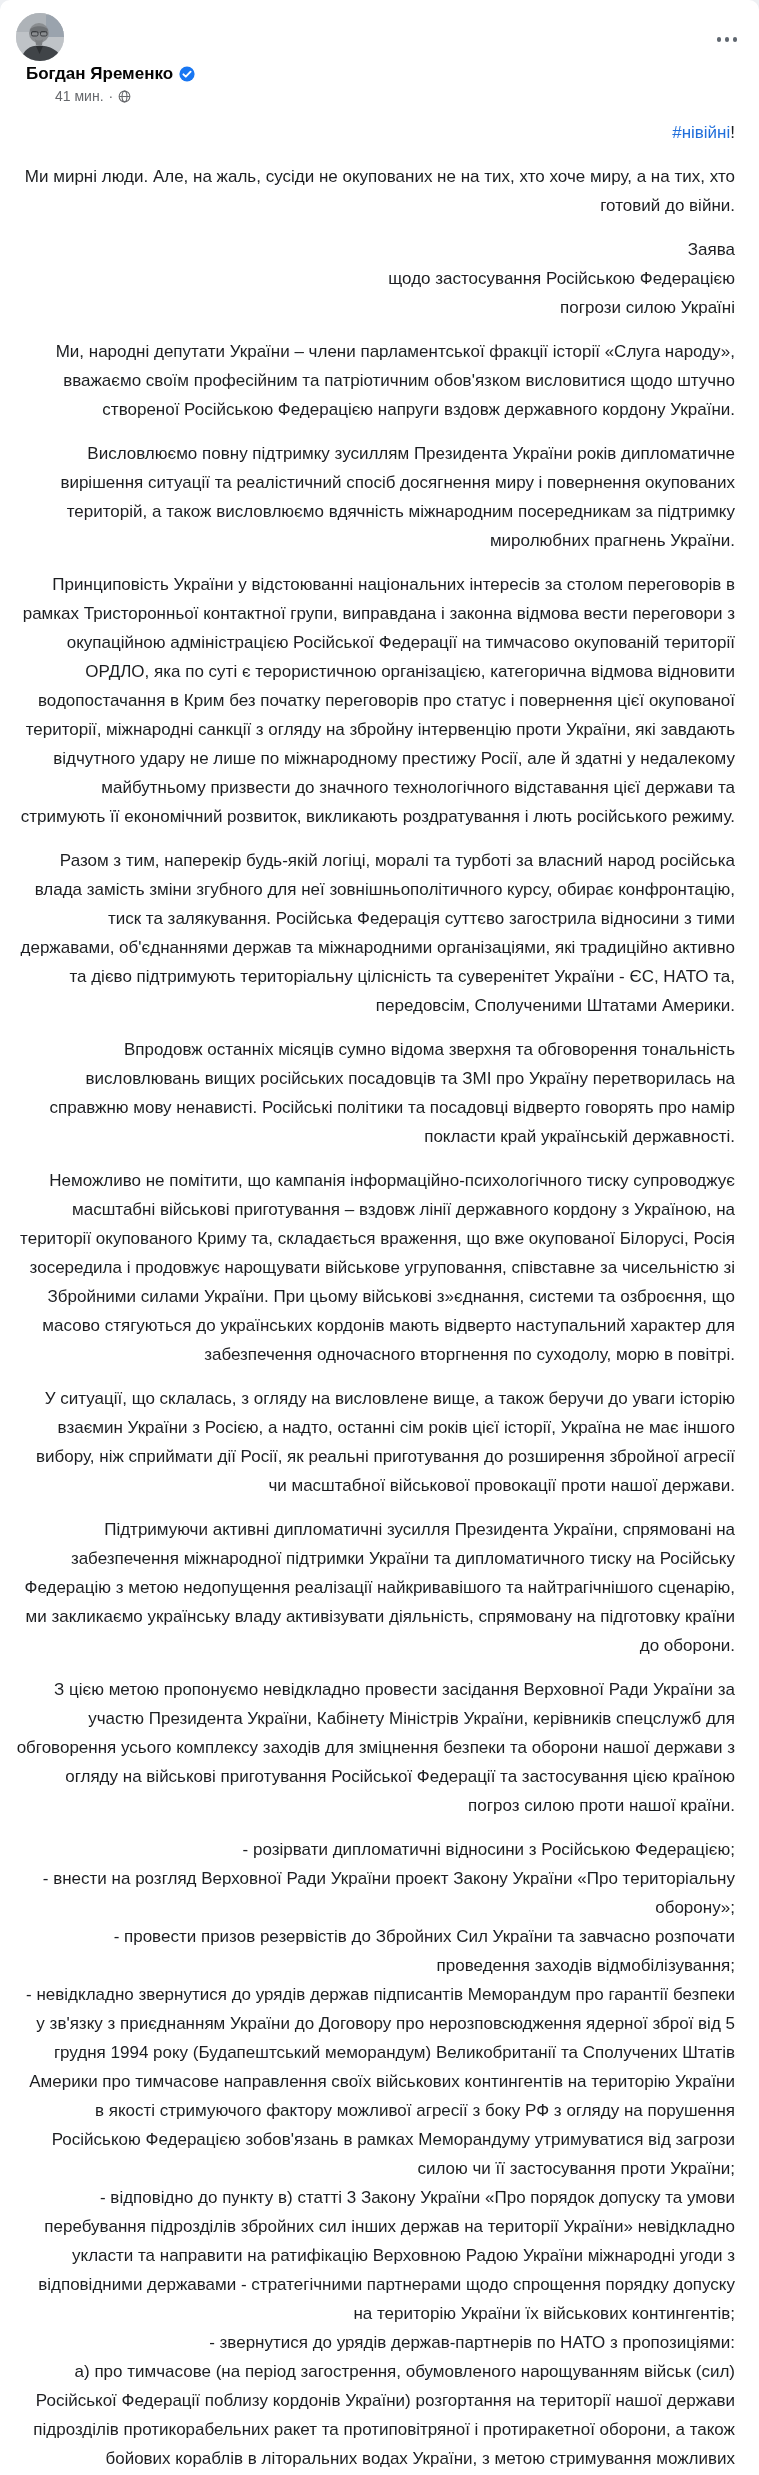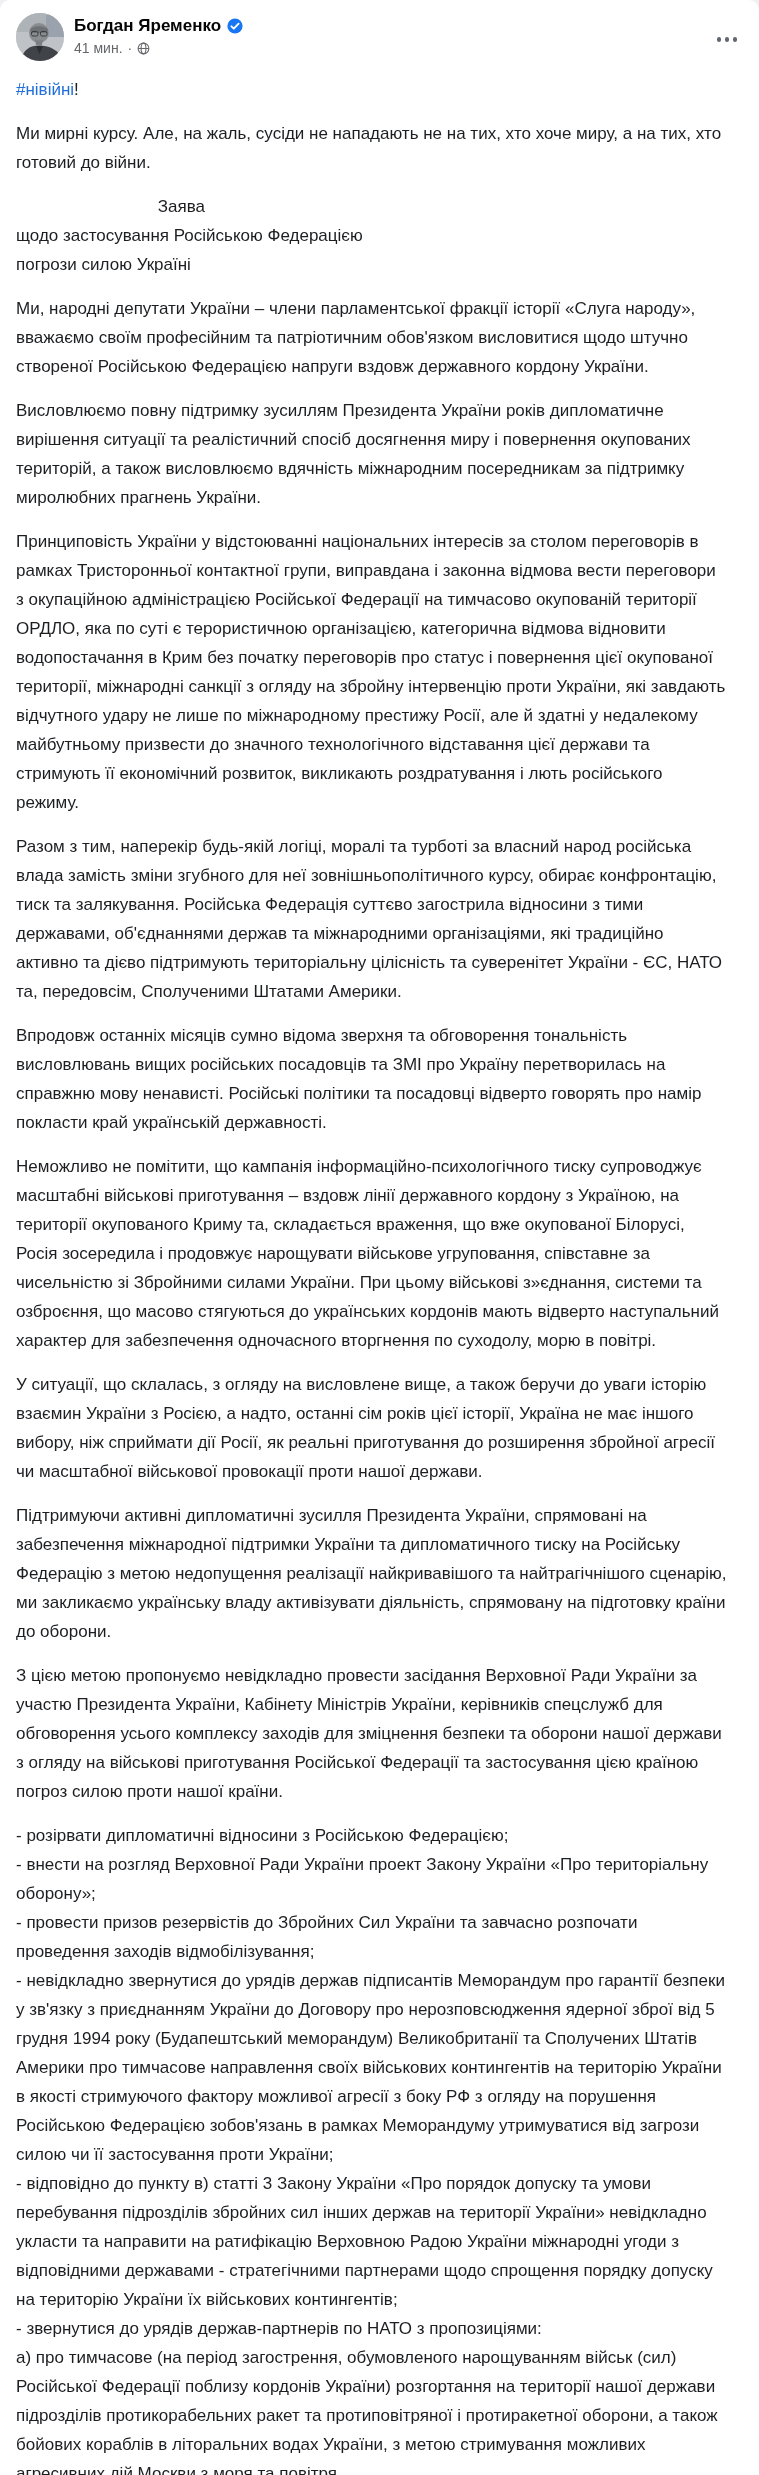--- a/index.html
+++ b/index.html
@@ -5,49 +5,50 @@
   html, body { margin: 0; padding: 0; background: #eef0f3; }
   body { font-family: "Liberation Sans", sans-serif; }
   .card {
     width: 759px;
     box-sizing: border-box;
     background: #ffffff;
     border-radius: 10px 10px 0 0;
     padding: 13px 16px 10px 16px;
     min-height: 2475px;
   }
-  .post-header { position: relative; display: flex; align-items: flex-start; }
+  .post-header { position: relative; display: flex; align-items: flex-start; flex-direction: column; }
   .avatar {
     width: 48px; height: 48px; border-radius: 50%;
     overflow: hidden; flex: 0 0 48px; cursor: pointer;
     background: #c8cacd;
   }
   .header-info { margin-left: 10px; padding-top: 2px; }
   .author-row { display: flex; align-items: center; gap: 6px; }
   .author-name {
     font-size: 17px; font-weight: bold; color: #050505;
     text-decoration: none; line-height: 21px; cursor: pointer;
   }
   .verified-badge { width: 16px; height: 16px; display: inline-flex; }
   .meta-row {
     display: flex; align-items: center; gap: 5px;
-    margin-top: 4px; font-size: 14px; color: #65676b;
+    margin-top: 4px; font-size: 14px; color: #65676b; margin-left: 29px;
   }
   .meta-row a { color: #65676b; text-decoration: none; cursor: pointer; }
   .globe-icon { display: inline-flex; margin-top: 1px; }
   .menu-dots {
     position: absolute; right: 2px; top: 16px;
     display: flex; gap: 3.5px; padding: 8px 4px; cursor: pointer;
   }
   .menu-dots i { width: 4.5px; height: 4.5px; border-radius: 50%; background: #606770; }
   .post-body { margin-top: 14px; }
   .para {
     font-size: 17px; line-height: 29px; color: #1c1e21;
-    margin: 0 16px 15px 0; white-space: pre-wrap;
+    margin: 0 8px 15px 0; white-space: pre-wrap;
     word-wrap: break-word;
+    text-align: right;
   }
   .hashtag-link { color: #216fdb; text-decoration: none; cursor: pointer; }
 </style>
 </head>
 <body>
 
 <div class="card">
 
   <div class="post-header">
     <div class="avatar">
@@ -89,21 +90,21 @@
     <div class="menu-dots">
       <i></i>
         <i></i>
         <i></i>
     </div>
   </div>
 
   <div class="post-body">
     <p class="para"><a class="hashtag-link">#нівійні</a><span>!</span></p>
     <div>
-        <p class="para">Ми мирні курсу. Але, на жаль, сусіди не нападають не на тих, хто хоче миру, а на тих, хто готовий до війни.</p>
+        <p class="para">Ми мирні люди. Але, на жаль, сусіди не окупованих не на тих, хто хоче миру, а на тих, хто готовий до війни.</p>
         <p class="para">                              Заява
 щодо застосування Російською Федерацією
 погрози силою Україні</p>
         <p class="para">Ми, народні депутати України – члени парламентської фракції історії «Слуга народу», вважаємо своїм професійним та патріотичним обов'язком висловитися щодо штучно створеної Російською Федерацією напруги вздовж державного кордону України.</p>
         <p class="para">Висловлюємо повну підтримку зусиллям Президента України років дипломатичне вирішення ситуації та реалістичний спосіб досягнення миру і повернення окупованих територій, а також висловлюємо вдячність міжнародним посередникам за підтримку миролюбних прагнень України.</p>
         <p class="para">Принциповість України у відстоюванні національних інтересів за столом переговорів в рамках Тристоронньої контактної групи, виправдана і законна відмова вести переговори з окупаційною адміністрацією Російської Федерації на тимчасово окупованій території ОРДЛО, яка по суті є терористичною організацією, категорична відмова відновити водопостачання в Крим без початку переговорів про статус і повернення цієї окупованої території, міжнародні санкції з огляду на збройну інтервенцію проти України, які завдають відчутного удару не лише по міжнародному престижу Росії, але й здатні у недалекому майбутньому призвести до значного технологічного відставання цієї держави та стримують її економічний розвиток, викликають роздратування і лють російського режиму.</p>
         <p class="para">Разом з тим, наперекір будь-якій логіці, моралі та турботі за власний народ російська влада замість зміни згубного для неї зовнішньополітичного курсу, обирає конфронтацію, тиск та залякування. Російська Федерація суттєво загострила відносини з тими державами, об'єднаннями держав та міжнародними організаціями, які традиційно активно та дієво підтримують територіальну цілісність та суверенітет України - ЄС, НАТО та, передовсім, Сполученими Штатами Америки.</p>
         <p class="para">Впродовж останніх місяців сумно відома зверхня та обговорення тональність висловлювань вищих російських посадовців та ЗМІ про Україну перетворилась на справжню мову ненависті. Російські політики та посадовці відверто говорять про намір покласти край українській державності.</p>
         <p class="para">Неможливо не помітити, що кампанія інформаційно-психологічного тиску супроводжує масштабні військові приготування – вздовж лінії державного кордону з Україною, на території окупованого Криму та, складається враження, що вже окупованої Білорусі, Росія зосередила і продовжує нарощувати військове угруповання, співставне за чисельністю зі Збройними силами України. При цьому військові з»єднання, системи та озброєння, що масово стягуються до українських кордонів мають відверто наступальний характер для забезпечення одночасного вторгнення по суходолу, морю в повітрі.</p>
         <p class="para">У ситуації, що склалась, з огляду на висловлене вище, а також беручи до уваги історію взаємин України з Росією, а надто, останні сім років цієї історії, Україна не має іншого вибору, ніж сприймати дії Росії, як реальні приготування до розширення збройної агресії чи масштабної військової провокації проти нашої держави.</p>

